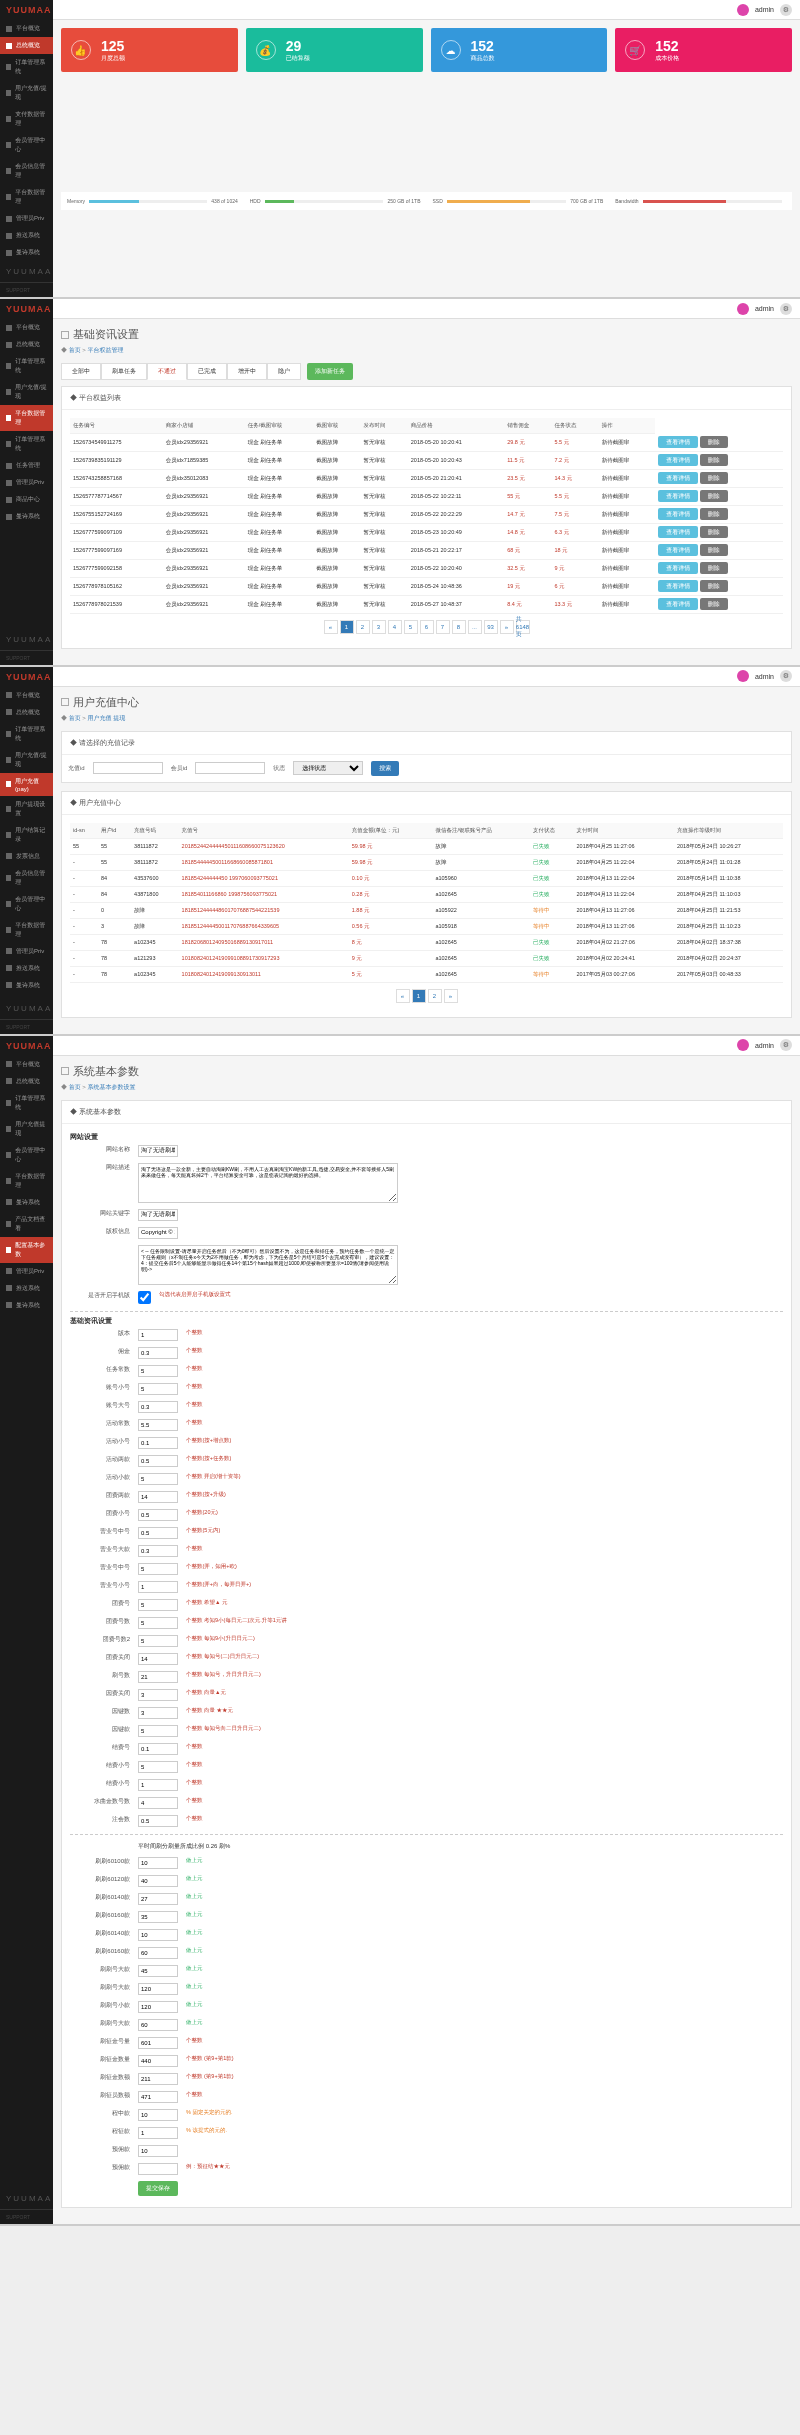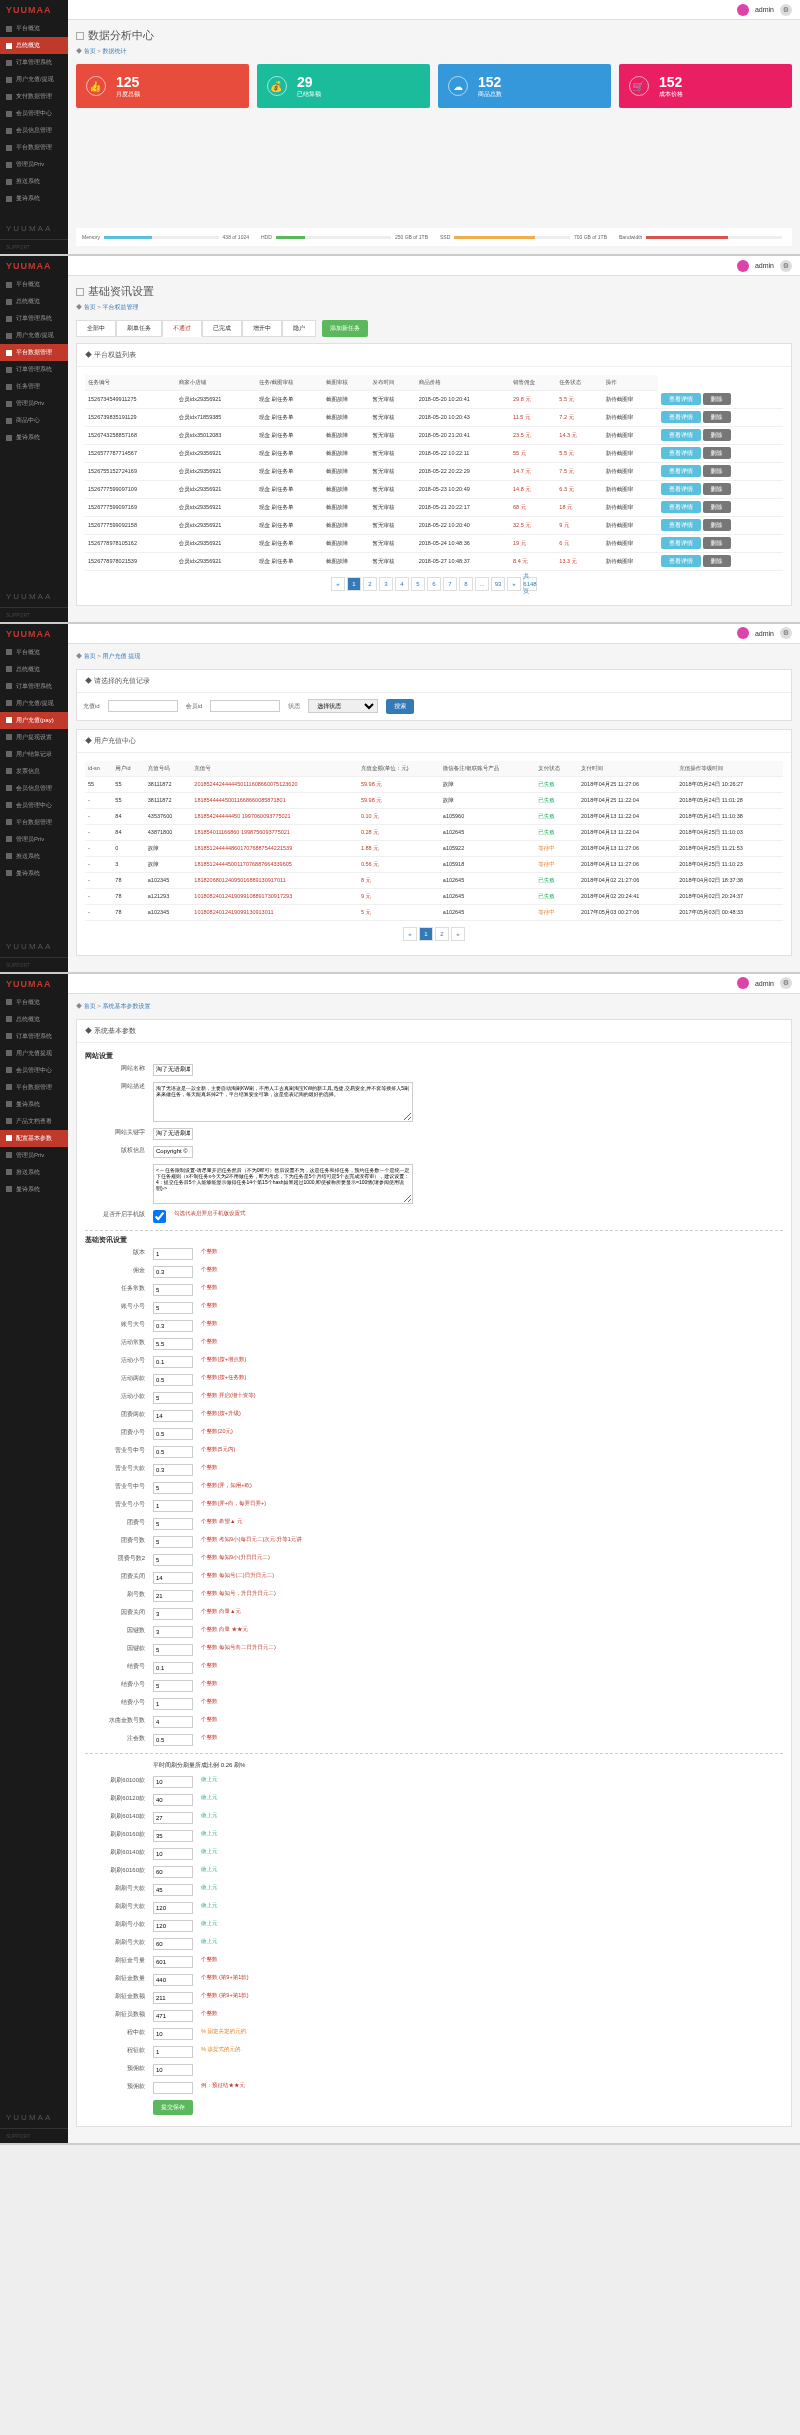--- a/index.html
+++ b/index.html
@@ -1,19 +1,19 @@
 <!DOCTYPE html>
 <html><head>
 <meta charset="utf-8">
 <style>
 *{box-sizing:border-box;margin:0;padding:0;font-family:"Microsoft YaHei",Arial,sans-serif}
 body{background:#eee;font-size:7px;color:#333}
 .app{width:800px;margin:0 auto}
 .screen{position:relative;border-bottom:2px solid #ccc;display:flex;background:#f0f0f0}
-.sidebar{width:68px;background:#1a1a1a;color:#888;display:flex;flex-direction:column}
+.sidebar{width:53px;background:#1a1a1a;color:#888;display:flex;flex-direction:column}
 .logo{height:20px;color:#c0392b;font-weight:bold;font-size:9px;padding:5px 6px;letter-spacing:1px}
 .nav{flex:1}
 .nav-item{display:flex;align-items:center;gap:4px;padding:4px 6px;font-size:6px;color:#999;cursor:pointer}
 .nav-item.active{background:#c0392b;color:#fff}
 .nav-icon{width:6px;height:6px;background:#666;display:inline-block}
 .nav-item.active .nav-icon{background:#fff}
 .brand{padding:6px;color:#555;font-size:8px;letter-spacing:2px;writing-mode:horizontal-tb}
 .support{padding:4px 6px;font-size:5px;color:#444;border-top:1px solid #333}
 .main{flex:1;background:#f5f5f5;display:flex;flex-direction:column}
 .topbar{height:20px;background:#fff;display:flex;align-items:center;justify-content:flex-end;gap:6px;padding:0 8px;border-bottom:1px solid #ddd}
@@ -116,27 +116,20 @@
         <div class="brand">YUUMAA</div>
         <div class="support">SUPPORT</div>
       </div>
       <div class="main">
         <div class="topbar">
           <span class="avatar"></span>
           <span>admin</span>
           <span class="gear">⚙</span>
         </div>
         <div class="content">
-          <div>
-            <div class="page-title">
-              <span class="sq"></span>
-              <span>数据分析中心</span>
-            </div>
-            <div class="crumb">◆ <a>首页</a> &gt; <a>数据统计</a></div>
-          </div>
           <div class="stats">
             <div class="stat st-red">
               <div class="ic">👍</div>
               <div>
                 <div class="num">125</div>
                 <div class="lbl">月度总额</div>
               </div>
             </div>
             <div class="stat st-green">
               <div class="ic">💰</div>
@@ -489,20 +482,24 @@
         <div class="support">SUPPORT</div>
       </div>
       <div class="main">
         <div class="topbar">
           <span class="avatar"></span>
           <span>admin</span>
           <span class="gear">⚙</span>
         </div>
         <div class="content">
           <div>
+            <div class="page-title">
+              <span class="sq"></span>
+              <span>用户充值中心</span>
+            </div>
             <div class="crumb">◆ <a>首页</a> &gt; <a>用户充值 提现</a></div>
           </div>
           <div class="panel">
             <div class="panel-h">◆ 请选择的充值记录</div>
             <div class="filter">
               <label>充值id</label>
               <input style="">
               <label>会员id</label>
               <input style="">
               <label>状态</label>
@@ -697,20 +694,24 @@
         <div class="support">SUPPORT</div>
       </div>
       <div class="main">
         <div class="topbar">
           <span class="avatar"></span>
           <span>admin</span>
           <span class="gear">⚙</span>
         </div>
         <div class="content">
           <div>
+            <div class="page-title">
+              <span class="sq"></span>
+              <span>系统基本参数</span>
+            </div>
             <div class="crumb">◆ <a>首页</a> &gt; <a>系统基本参数设置</a></div>
           </div>
           <div class="panel">
             <div class="panel-h">◆ 系统基本参数</div>
             <div class="panel-b">
               <div><b>网站设置</b></div>
               <div class="form-row">
                 <div class="fl">网站名称</div>
                 <input type="text" value="淘了无语刷单平台_淘了无语刷单_淘了淘刷单_淘了宝刷平台_淘了宝" style="">
               </div>

